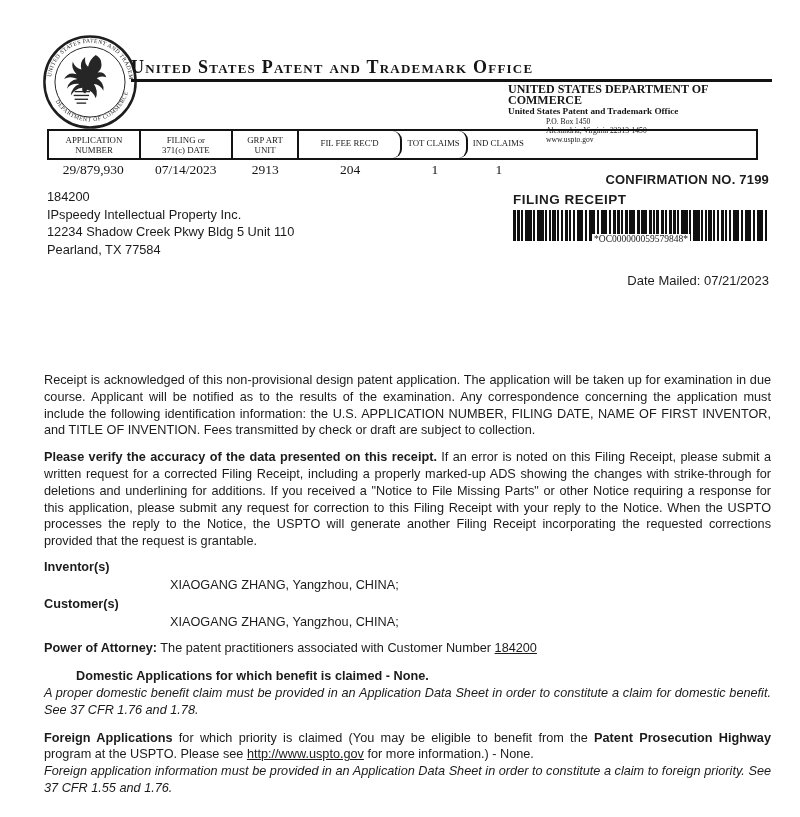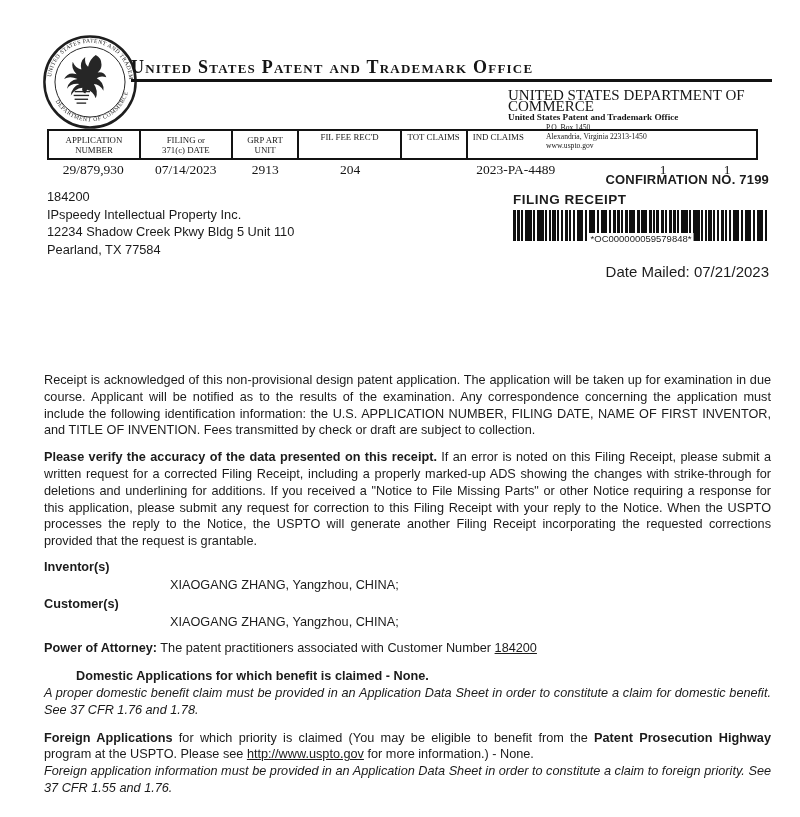--- a/index.html
+++ b/index.html
@@ -9,57 +9,57 @@
   
   .seal { position:absolute; left:42px; top:34px; width:96px; height:96px; }
   .masthead-title {
     position:absolute; left:131px; top:57px;
     font-family:"Liberation Serif", serif; font-variant:small-caps; font-weight:600;
     font-size:18px; letter-spacing:1.2px; color:#151515; white-space:nowrap;
   }
   .masthead-rule { position:absolute; left:131px; right:28px; top:79px; height:3px; background:#131313; }
 
   .commerce { position:absolute; right:30px; top:84px; width:262px; font-family:"Liberation Serif", serif; color:#161616; }
-  .commerce .dept   { font-weight:normal; font-size:15px; line-height:11px;margin-top:6px; }
+  .commerce .dept   { font-weight:bold; font-size:12px; line-height:11px; }
   .commerce .office { font-weight:bold; font-size:9.2px; line-height:11px; }
   .commerce .addr-line { font-size:8.6px; line-height:10px; }
   .commerce .addr-label { font-size:7.6px; }
   .commerce .sub { margin-left:38px; font-size:7.6px; line-height:9px; }
 
   
   .apptable { position:absolute; left:47px; top:129px; width:711px; font-family:"Liberation Serif", serif; }
   .apptable .hrow { display:flex; border:2px solid #131313; height:31px; }
   .apptable .hcell {
     display:flex; flex-direction:column; justify-content:center; align-items:center;
     font-size:8.8px; line-height:10px; text-align:center; color:#1a1a1a;
     border-right:2px solid #131313; padding:1px 2px;
   }
   .apptable .hcell:last-child { border-right:none; }
-  .apptable .hcell.single { justify-content:flex-start; padding-bottom:4px; }
+  .apptable .hcell.single { justify-content:center; padding-bottom:4px;border-radius:9px; }
   .apptable .vrow { display:flex; height:19px; align-items:center; }
   .apptable .vcell { font-size:13.5px; text-align:center; color:#141414; }
   .c0 { width:13.0%; } .c1 { width:13.0%;font-family:Liberation Serif, serif; } .c2 { width:9.4%; } .c3 { width:14.5%; }
   .c4 { width:32.1%; } .c5 { width:9.3%; } .c6 { width:8.7%; }
 
   
   .confirmation { position:absolute; right:31px; top:172px; font-weight:bold; font-size:13px; letter-spacing:0.2px; }
   .filing-receipt { position:absolute; left:513px; top:192px; font-weight:bold; font-size:13.5px; letter-spacing:0.5px; }
   .barcode { position:absolute; left:513px; top:210px; width:256px; height:31px;
     background-image:
       repeating-linear-gradient(90deg, #101010 0 2px, transparent 2px 4px),
       repeating-linear-gradient(90deg, #101010 0 1px, transparent 1px 6px),
       repeating-linear-gradient(90deg, #101010 0 3px, transparent 3px 13px);
   }
   .barcode-label {
     position:absolute; left:50%; bottom:-3px; transform:translateX(-50%);
-    background:#fff; padding:0 2px; font-family:Liberation Sans, sans-serif;
+    background:#fff; padding:0 2px; font-family:Liberation Serif, serif;
     font-size:9.5px; color:#222; white-space:nowrap;
   }
   .addressee { position:absolute; left:47px; top:188px; font-size:12.8px; line-height:17.5px; color:#1b1b1b; }
-  .date-mailed { position:absolute; right:31px; top:263px; font-size:15px; }
+  .date-mailed { position:absolute; right:31px; top:273px; font-size:13px; }
 
   
   .content { position:absolute; left:44px; right:29px; top:372px; font-size:12.7px; line-height:16.8px; color:#1b1b1b; }
   .content p.just { text-align:justify; }
   .gap-sm { height:8px; } .gap-md { height:10px; }
   .b { font-weight:bold; }
   .u { text-decoration:underline; }
   .inv-label { font-weight:bold; line-height:18px; }
   .inv-name { padding-left:126px; line-height:19px; }
   .poa { margin-top:7px; line-height:18px; }
@@ -131,21 +131,20 @@
         </div>
       <div class="hcell c6 single">
           <span>IND CLAIMS</span>
         </div>
     </div>
     <div class="vrow">
       <div class="vcell c0">29/879,930</div>
       <div class="vcell c1">07/14/2023</div>
       <div class="vcell c2">2913</div>
       <div class="vcell c3">204</div>
-      <div class="vcell c4">2023-PA-4489</div>
       <div class="vcell c5">1</div>
       <div class="vcell c6">1</div>
     </div>
   </div>
 
   <div class="confirmation">CONFIRMATION NO. 7199</div>
   <div class="filing-receipt">FILING RECEIPT</div>
   <div class="barcode">
     <span class="barcode-label">*OC000000059579848*</span>
   </div>

